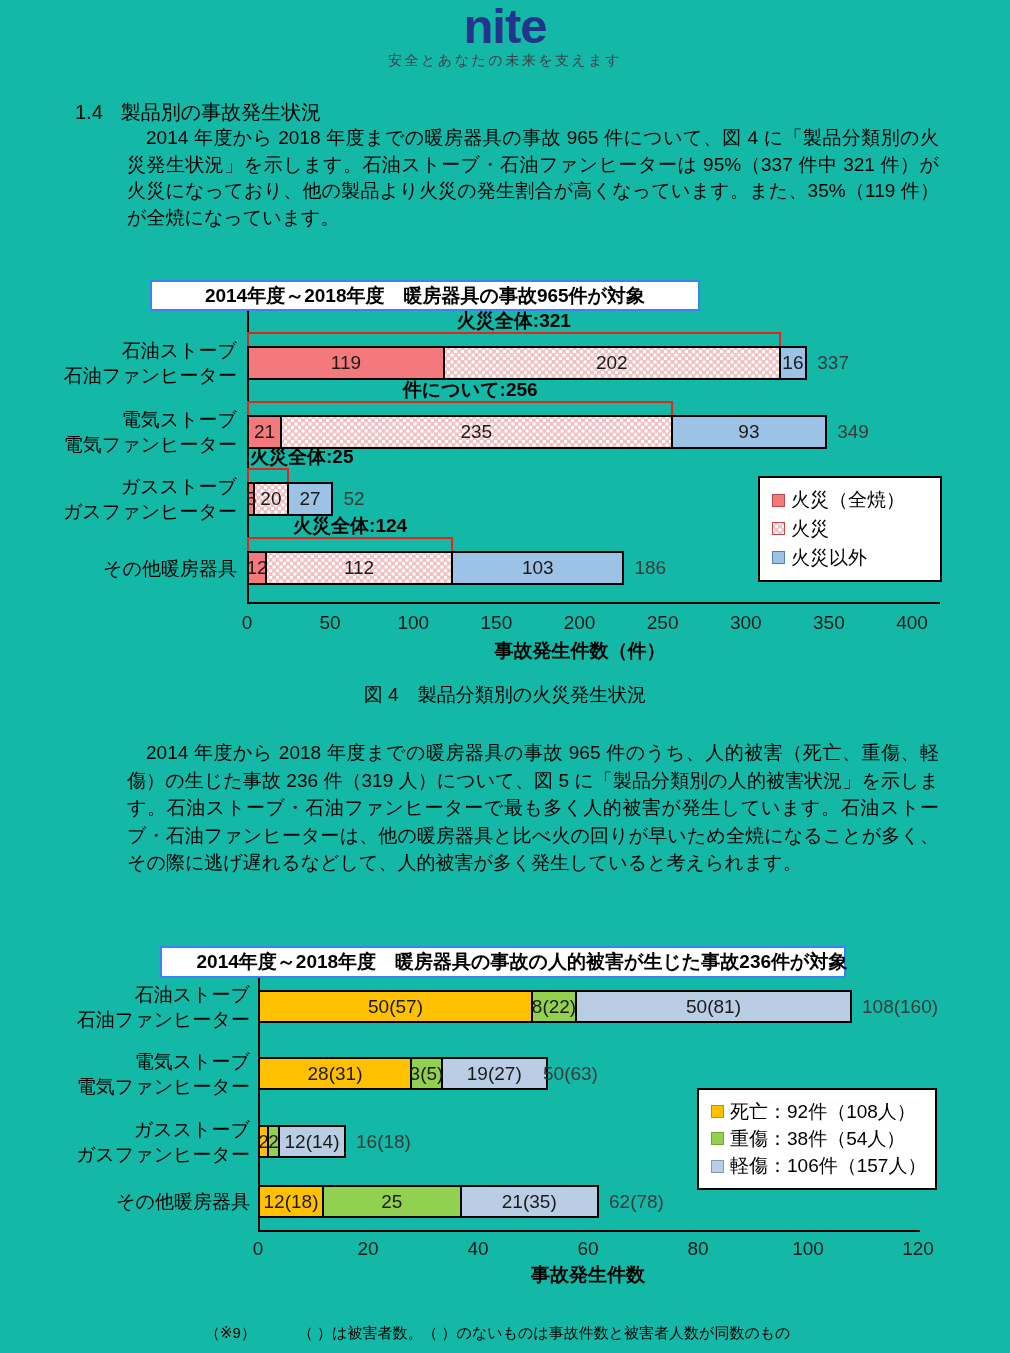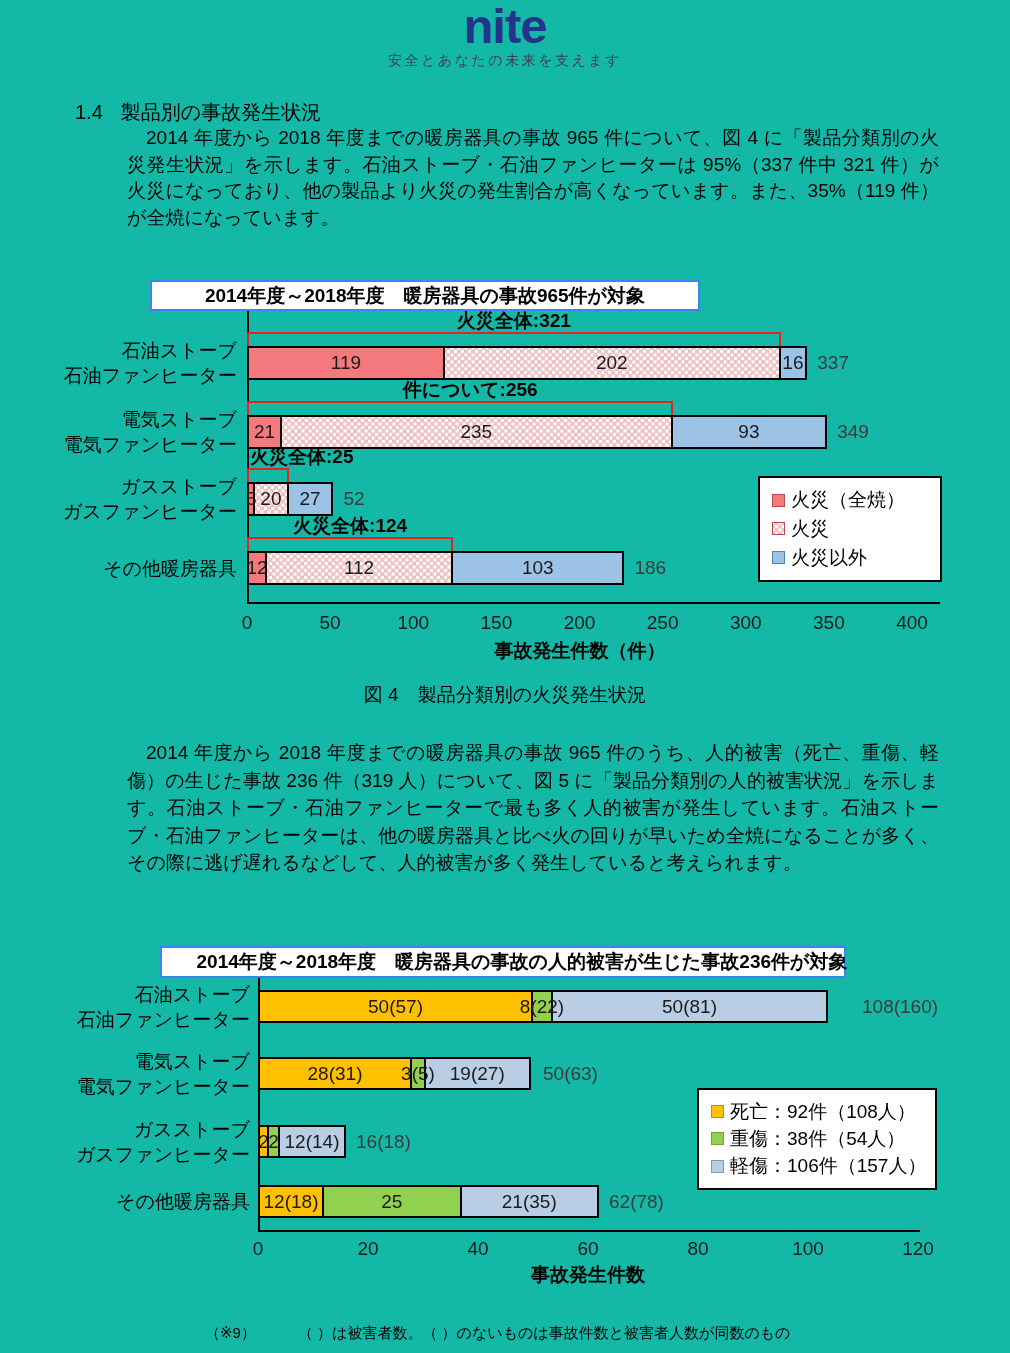--- a/index.html
+++ b/index.html
@@ -194,37 +194,37 @@
   <div class="hline" style="left: 258px; top: 290px; width: 662px;"></div>
       <div class="vline" style="left: 258px; top: 38px; height: 252px;"></div>
       <div class="cat" style="left: 18px; width: 232px; top: 41.5px;">
         <div>石油ストーブ</div>
         <div>石油ファンヒーター</div>
       </div>
       <div class="bar" style="left: 258px; top: 50px; height: 33px;">
         <div class="seg" style="width: 275px; background-color: rgb(255, 192, 0);">
           <span class="seg-label">50(57)</span>
         </div>
-        <div class="seg" style="width: 20px; background-color: rgb(146, 208, 80);">
+        <div class="seg" style="width: 44px; background-color: rgb(146, 208, 80);">
           <span class="seg-label">8(22)</span>
         </div>
         <div class="seg" style="width: 275px; background-color: rgb(185, 205, 229);">
           <span class="seg-label">50(81)</span>
         </div>
       </div>
       <div class="total" style="left: 862px; top: 66.5px;">108(160)</div>
       <div class="cat" style="left: 18px; width: 232px; top: 108.5px;">
         <div>電気ストーブ</div>
         <div>電気ファンヒーター</div>
       </div>
       <div class="bar" style="left: 258px; top: 117px; height: 33px;">
         <div class="seg" style="width: 154px; background-color: rgb(255, 192, 0);">
           <span class="seg-label">28(31)</span>
         </div>
-        <div class="seg" style="width: 14px; background-color: rgb(146, 208, 80);">
+        <div class="seg" style="width: 31px; background-color: rgb(146, 208, 80);">
           <span class="seg-label">3(5)</span>
         </div>
         <div class="seg" style="width: 104.5px; background-color: rgb(185, 205, 229);">
           <span class="seg-label">19(27)</span>
         </div>
       </div>
       <div class="total" style="left: 543px; top: 133.5px;">50(63)</div>
       <div class="cat" style="left: 18px; width: 232px; top: 176.5px;">
         <div>ガスストーブ</div>
         <div>ガスファンヒーター</div>

